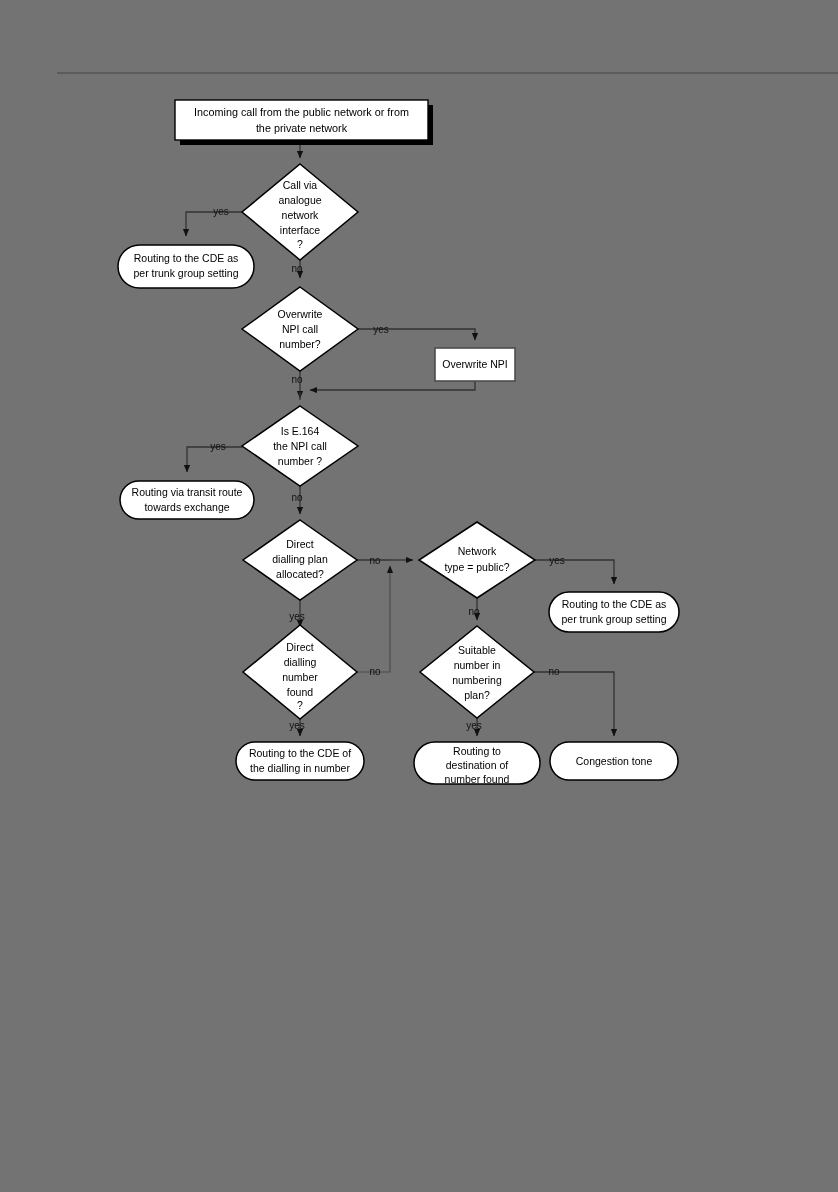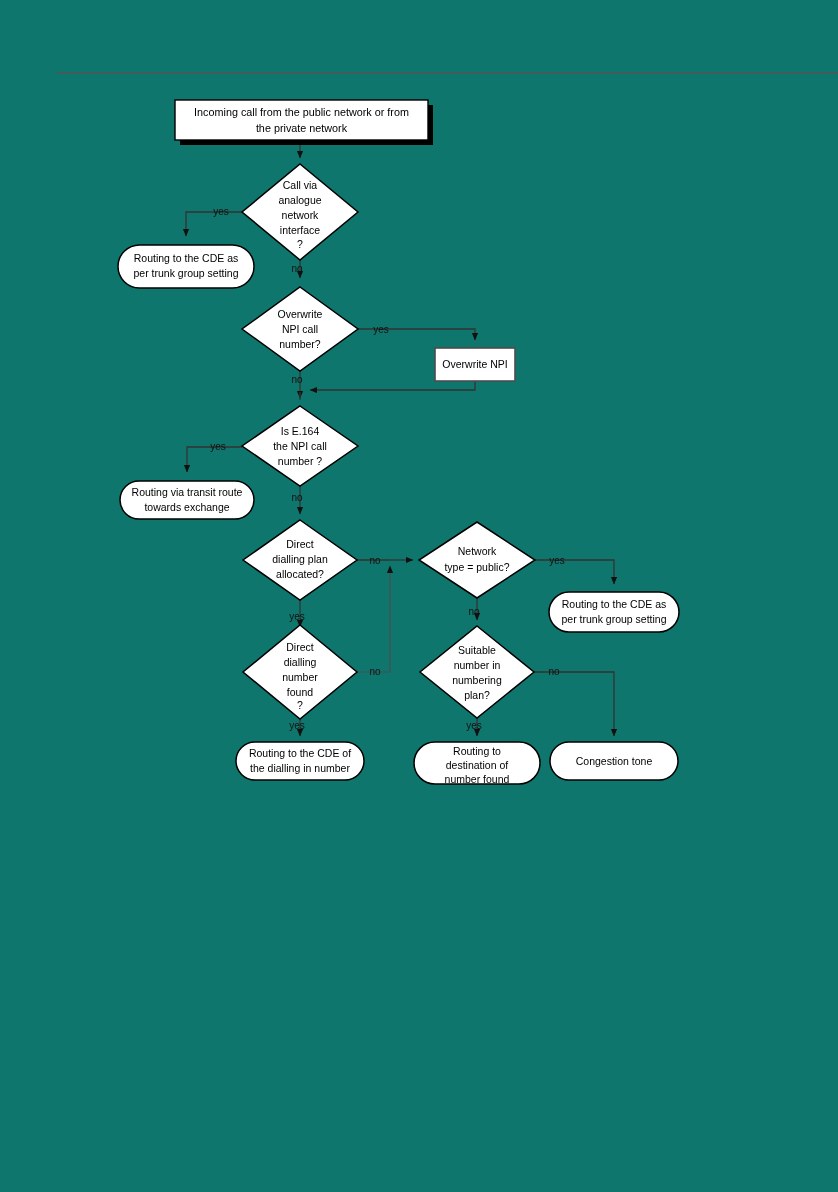--- a/index.html
+++ b/index.html
@@ -10,21 +10,21 @@
   body {
     width: 838px;
     height: 1192px;
     font-family: "Liberation Sans", sans-serif;
     overflow: hidden;
   }
   #page {
     position: relative;
     width: 838px;
     height: 1192px;
-    background: #0f766e;
+    background: #737373;
   }
   #flow-svg {
     position: absolute;
     left: 0;
     top: 0;
   }
   .node-text {
     font-family: "Liberation Sans", sans-serif;
     font-size: 10.5px;
     fill: #000000;

